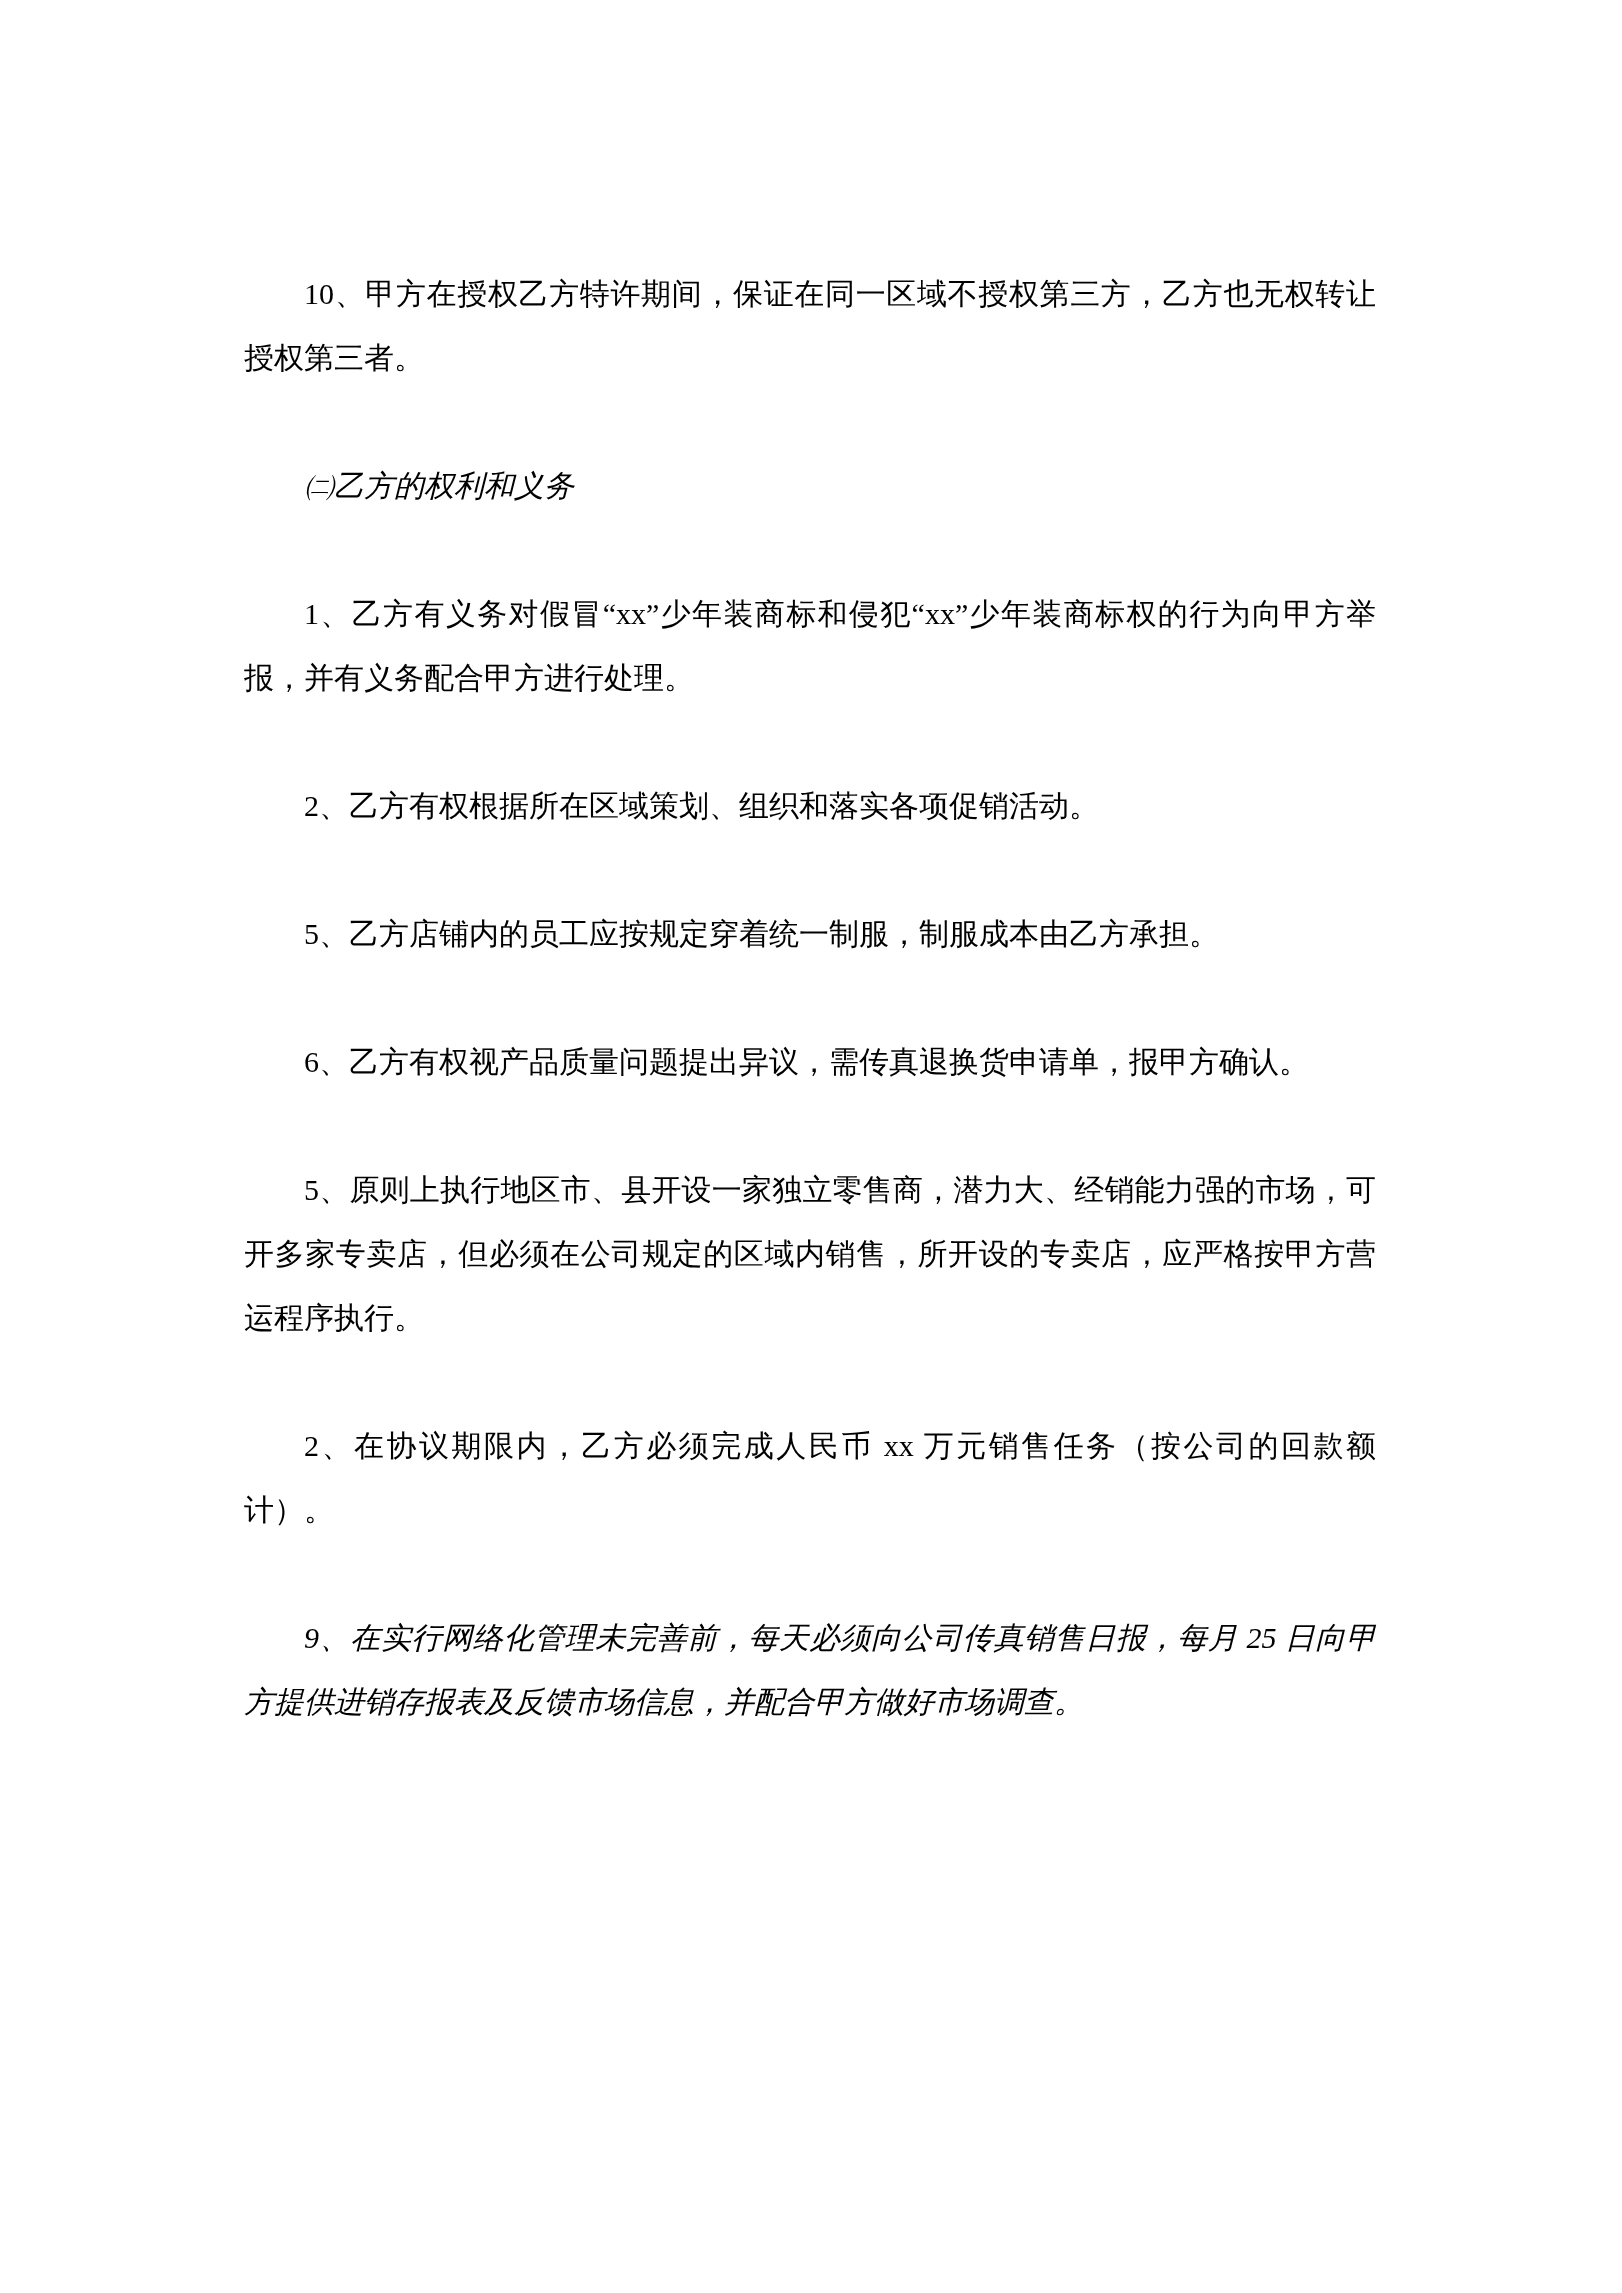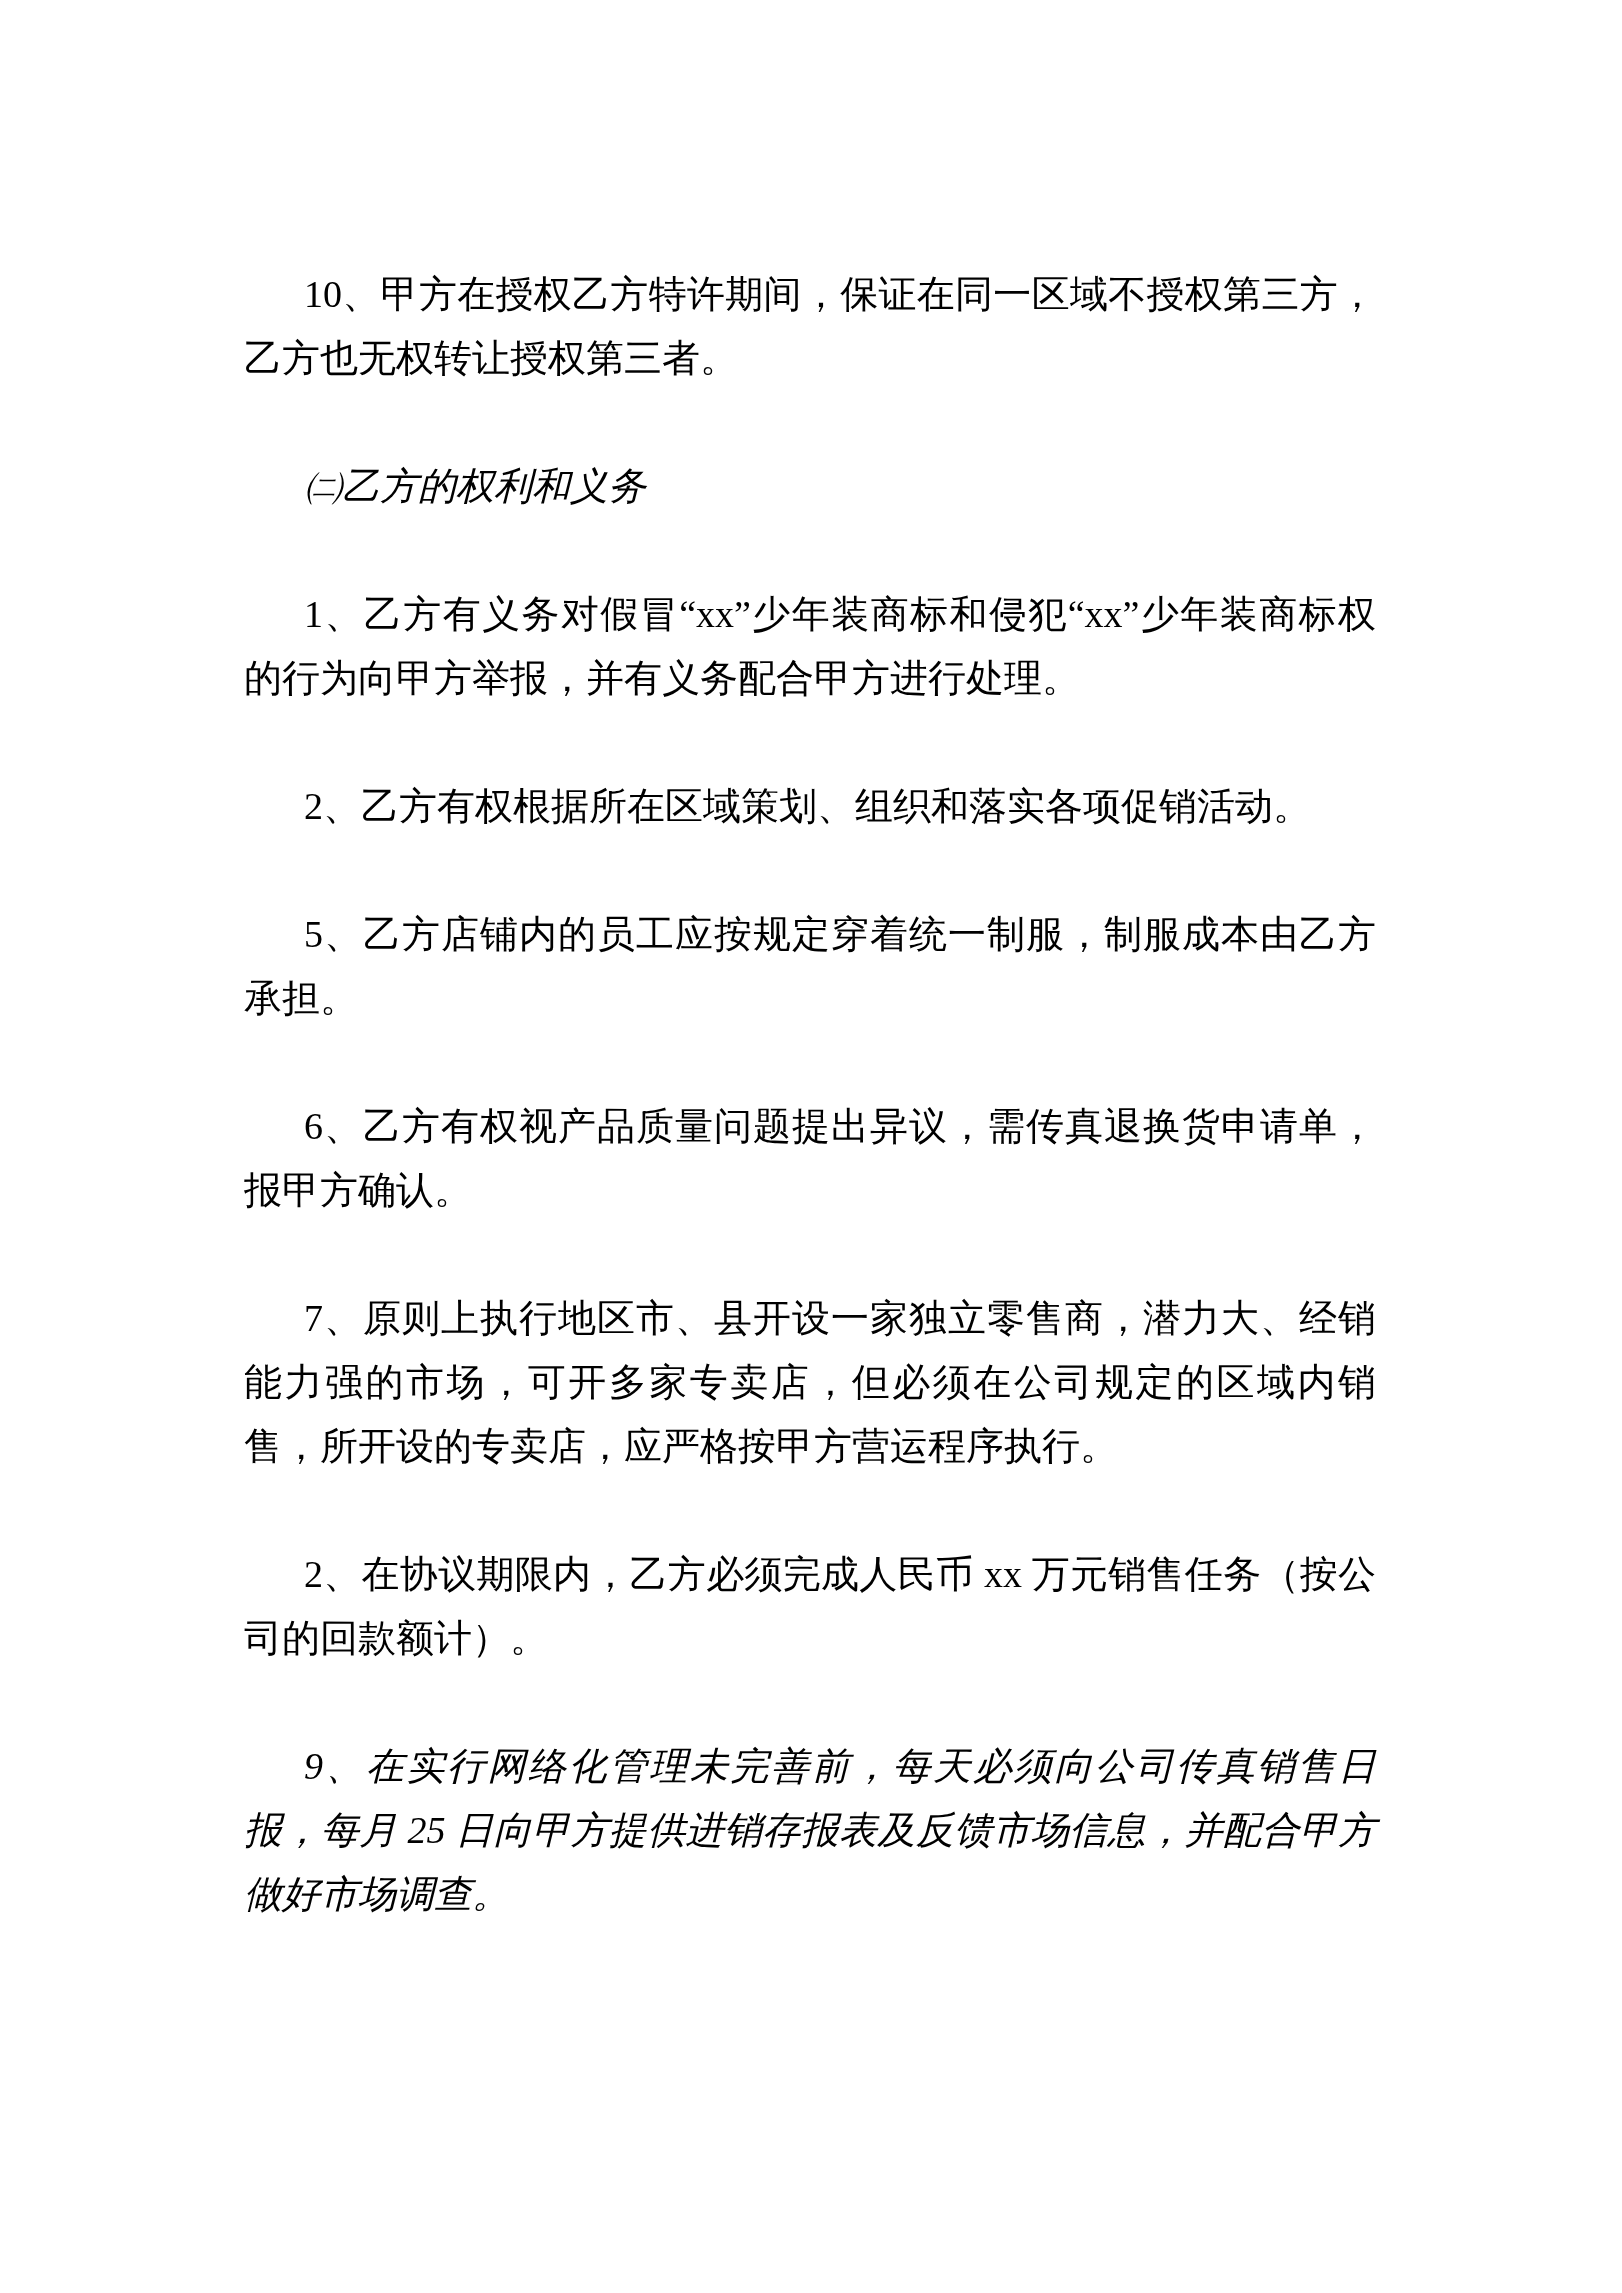--- a/index.html
+++ b/index.html
@@ -16,21 +16,21 @@
   .page {
     box-sizing: border-box;
     width: 1623px;
     height: 2294px;
     background: #ffffff;
     padding: 262px 247px 0 244px;
     overflow: hidden;
   }
   .doc-block {
     margin: 0 0 64px 0;
-    font-size: 38px;
+    font-size: 30px;
     line-height: 64px;
     color: #000000;
     text-align: justify;
     text-indent: 60px;
     letter-spacing: 0px;
     word-break: break-all;
   }
   .doc-block:last-child {
     margin-bottom: 0;
     font-style: italic;
@@ -43,17 +43,17 @@
 </head>
 <body>
 
 <div class="page">
   <p class="doc-block">10、甲方在授权乙方特许期间，保证在同一区域不授权第三方，乙方也无权转让授权第三者。</p>
   <p class="doc-block heading-block">㈡乙方的权利和义务</p>
   <p class="doc-block">1、乙方有义务对假冒“xx”少年装商标和侵犯“xx”少年装商标权的行为向甲方举报，并有义务配合甲方进行处理。</p>
   <p class="doc-block">2、乙方有权根据所在区域策划、组织和落实各项促销活动。</p>
   <p class="doc-block">5、乙方店铺内的员工应按规定穿着统一制服，制服成本由乙方承担。</p>
   <p class="doc-block">6、乙方有权视产品质量问题提出异议，需传真退换货申请单，报甲方确认。</p>
-  <p class="doc-block">7、原则上执行地区市、县开设一家独立零售商，潜力大、经销能力强的市场，可开多家专卖店，但必须在公司规定的区域内销售，所开设的专卖店，应严格按甲方营运程序执行。</p>
+  <p class="doc-block">5、原则上执行地区市、县开设一家独立零售商，潜力大、经销能力强的市场，可开多家专卖店，但必须在公司规定的区域内销售，所开设的专卖店，应严格按甲方营运程序执行。</p>
   <p class="doc-block">2、在协议期限内，乙方必须完成人民币 xx 万元销售任务（按公司的回款额计）。</p>
   <p class="doc-block">9、在实行网络化管理未完善前，每天必须向公司传真销售日报，每月 25 日向甲方提供进销存报表及反馈市场信息，并配合甲方做好市场调查。</p>
 </div>
 
 
 </body></html>

